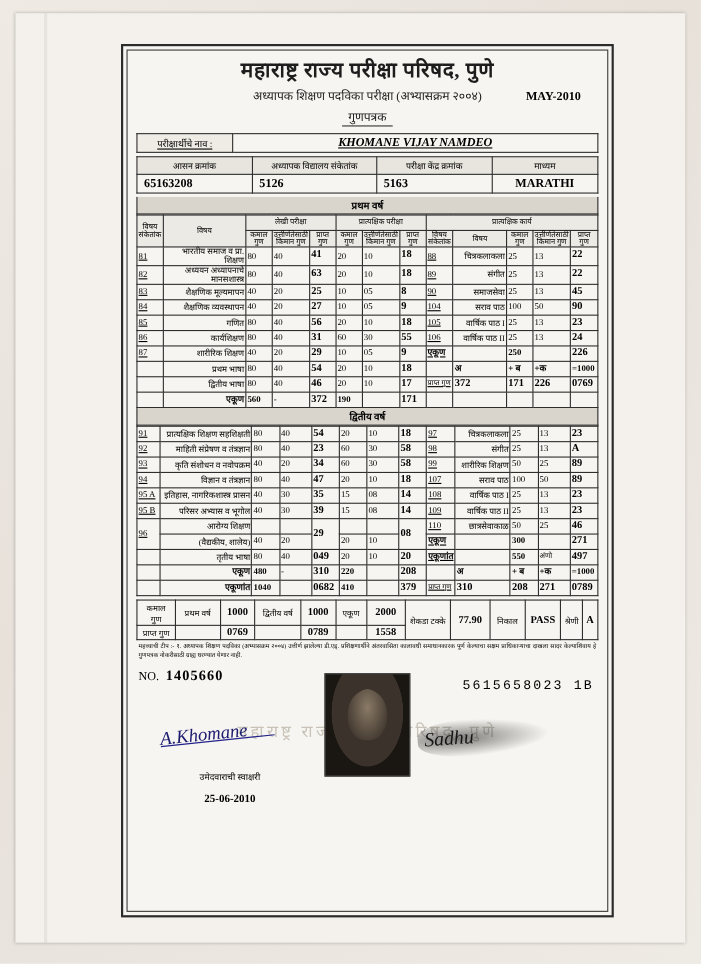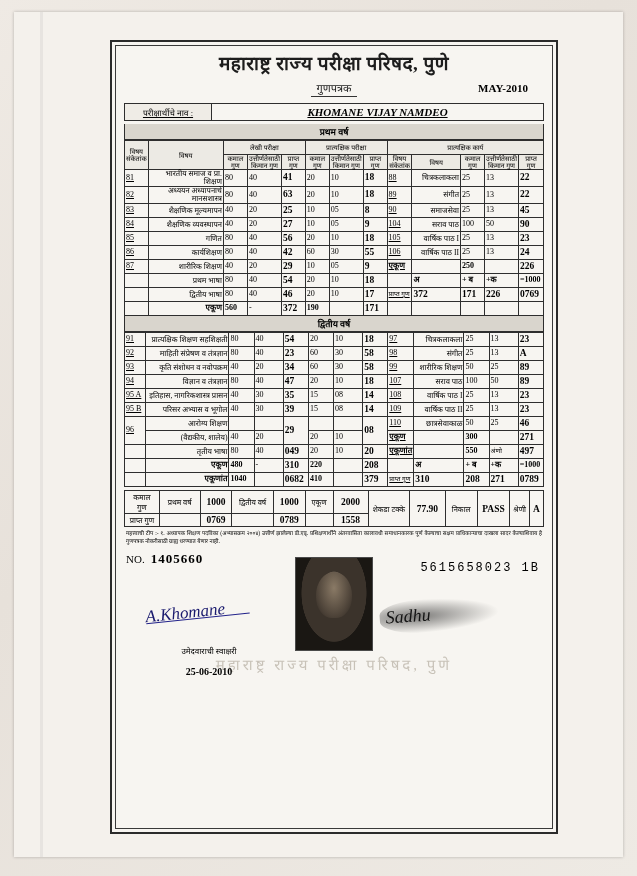--- a/index.html
+++ b/index.html
@@ -137,36 +137,53 @@
     <div class="edge-left">
       <div class="strip"></div>
     </div>
 
     <div class="border-outer">
       <div class="border-inner"></div>
 
       <div class="hdrline">
         <div class="hdr">
           <div class="t1">महाराष्ट्र राज्य परीक्षा परिषद, पुणे</div>
+          <div class="t2">अध्यापक शिक्षण पदविका परीक्षा (अभ्यासक्रम २००४)</div>
           <div class="t3">गुणपत्रक</div>
         </div>
         <div class="mayblock">MAY-2010</div>
       </div>
 
       <div class="inner-pad">
 
         <table class="namebox">
           <tbody>
               <tr>
             <td class="namelbl">परीक्षार्थीचे  नाव :</td>
             <td class="nameval">KHOMANE VIJAY NAMDEO</td>
           </tr>
         </tbody>
           </table>
 
+        <table class="idtable">
+          <tbody>
+              <tr>
+            <td class="lbl" style="width:25%">आसन क्रमांक</td>
+            <td class="lbl" style="width:27%">अध्यापक विद्यालय संकेतांक</td>
+            <td class="lbl" style="width:25%">परीक्षा केंद्र क्रमांक</td>
+            <td class="lbl" style="width:23%">माध्यम</td>
+          </tr>
+          <tr>
+            <td class="val">65163208</td>
+            <td class="val">5126</td>
+            <td class="val">5163</td>
+            <td class="valc">MARATHI</td>
+          </tr>
+        </tbody>
+          </table>
 
         <div class="yearband mt3">प्रथम वर्ष</div>
 
         <table class="marks">
           <tbody>
               <tr>
             <th rowspan="2" style="width:5%">विषय संकेतांक</th>
             <th rowspan="2" style="width:20%">विषय</th>
             <th colspan="3" class="grp">लेखी परीक्षा</th>
             <th colspan="3" class="grp">प्रात्यक्षिक परीक्षा</th>
@@ -259,21 +276,21 @@
             <td class="subj">वार्षिक पाठ I</td>
             <td class="num">25</td>
             <td class="num">13</td>
             <td class="got">23</td>
           </tr>
           <tr>
             <td class="code">86</td>
             <td class="subj">कार्यशिक्षण</td>
             <td class="num">80</td>
             <td class="num">40</td>
-            <td class="got">42</td>
+            <td class="got">31</td>
             <td class="num">60</td>
             <td class="num">30</td>
             <td class="got">55</td>
             <td class="code">106</td>
             <td class="subj">वार्षिक पाठ II</td>
             <td class="num">25</td>
             <td class="num">13</td>
             <td class="got">24</td>
           </tr>
           <tr>

